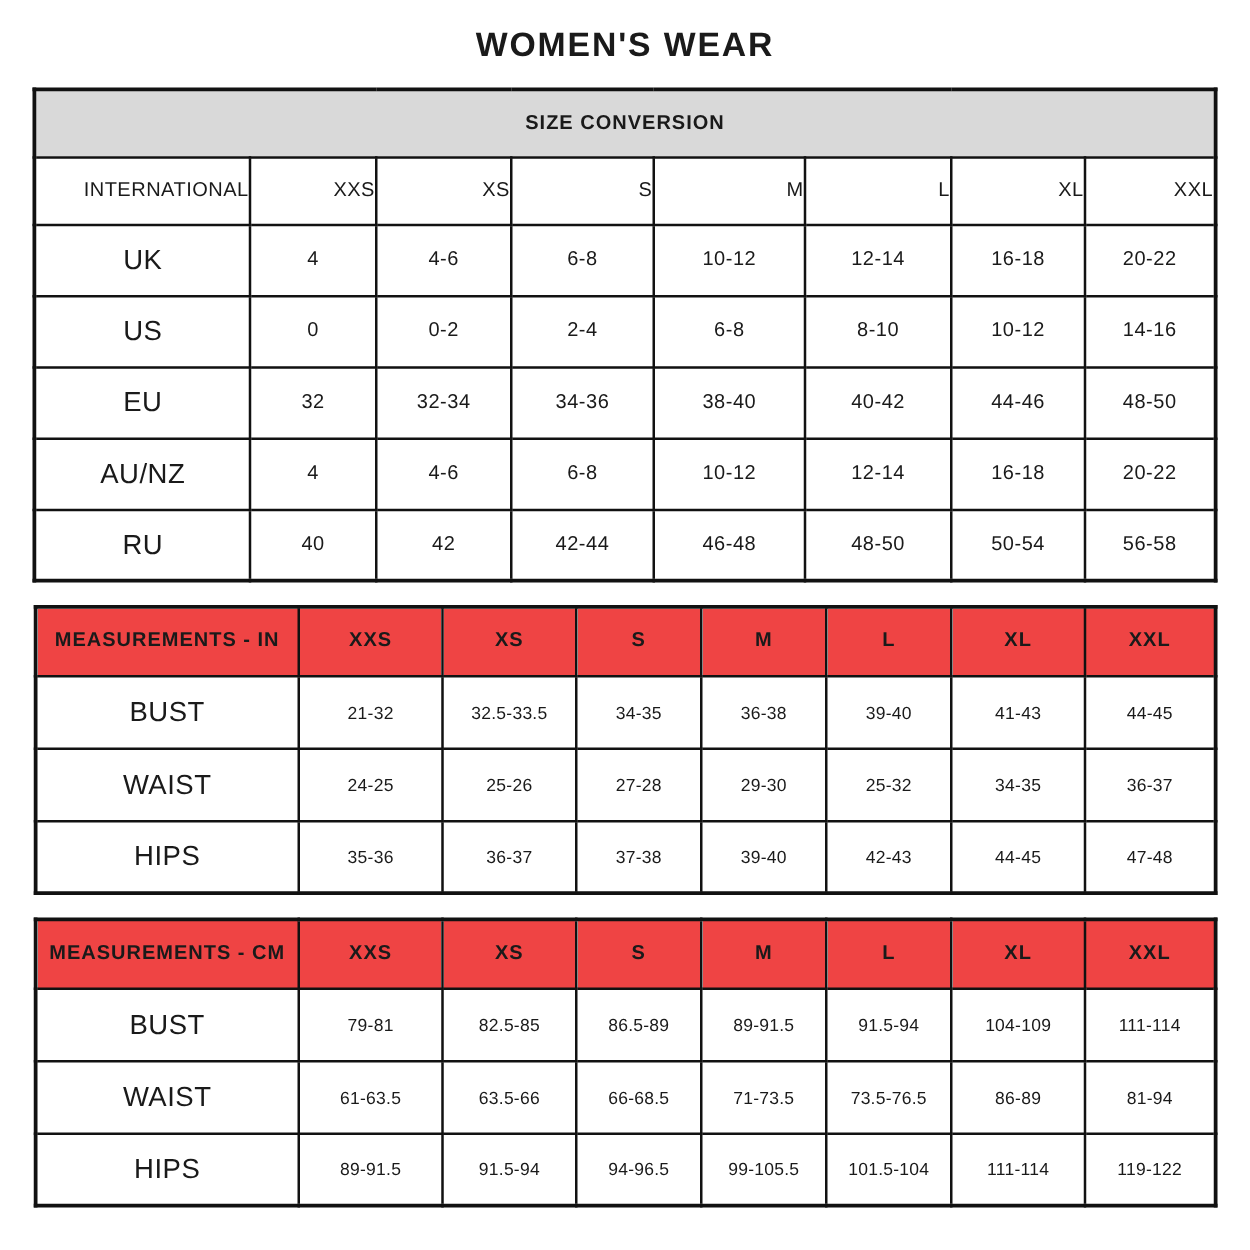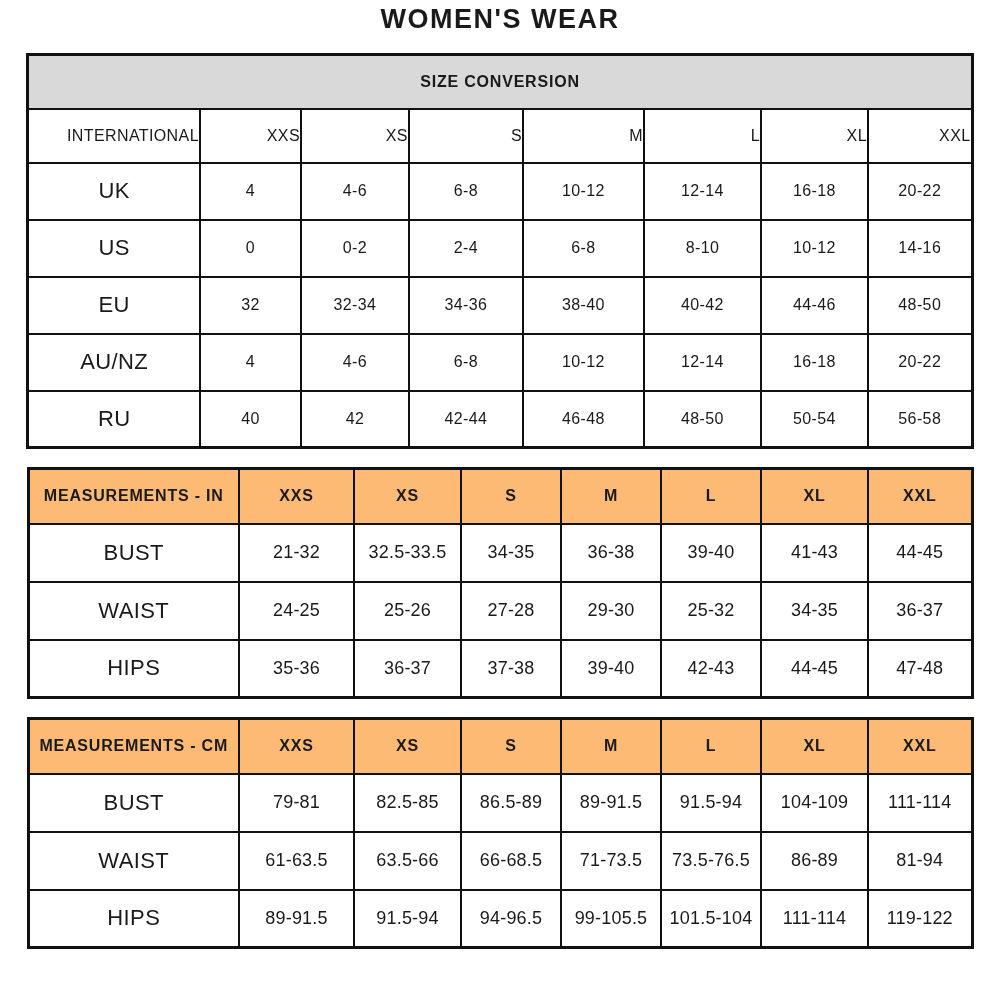--- a/index.html
+++ b/index.html
@@ -2,21 +2,21 @@
 <html><head>
 <meta charset="utf-8">
 <style>
   * { box-sizing: border-box; margin: 0; padding: 0; }
   html, body { width: 1000px; height: 1000px; overflow: hidden; }
   body {
     background: #ffffff;
     color: #1a1a1a;
     font-family: "Liberation Sans", "DejaVu Sans", sans-serif;
   }
-  .page { width: 1000px; height: 1000px; padding-top: 4px; }
+  .page { width: 1000px; height: 1000px; padding-top: 21px; }
 
   .page-title {
     text-align: center;
     font-size: 27px;
     font-weight: bold;
     letter-spacing: 1.5px;
     margin-bottom: 12px;
   }
 
   table {
@@ -45,31 +45,31 @@
     background: #d9d9d9;
     font-size: 16px;
     font-weight: bold;
     letter-spacing: 0.8px;
   }
   
   th.col-plain { height: 54px; font-size: 16px; text-align: right; }
   
   th.col-gray {
     height: 55px;
-    background: #fdba74;
+    background: #ef4444;
     font-size: 16px;
     font-weight: bold;
     letter-spacing: 0.8px;
   }
   th.row-label { font-size: 22px; }
   td.value { font-size: 16px; }
 
   tr.data-row { height: 57px; }
   table.meas-in tr.data-row, table.meas-cm tr.data-row { height: 58px; }
-  table.meas-in td.value, table.meas-cm td.value { font-size: 18px; letter-spacing: 0.2px; text-align: center; }
+  table.meas-in td.value, table.meas-cm td.value { font-size: 14px; letter-spacing: 0.2px; text-align: center; }
 
   
   table.conv col.c0 { width: 172px; }
   table.conv col.c1 { width: 101px; }
   table.conv col.c2 { width: 108px; }
   table.conv col.c3 { width: 114px; }
   table.conv col.c4 { width: 121px; }
   table.conv col.c5 { width: 117px; }
   table.conv col.c6 { width: 107px; }
   table.conv col.c7 { width: 104px; }

